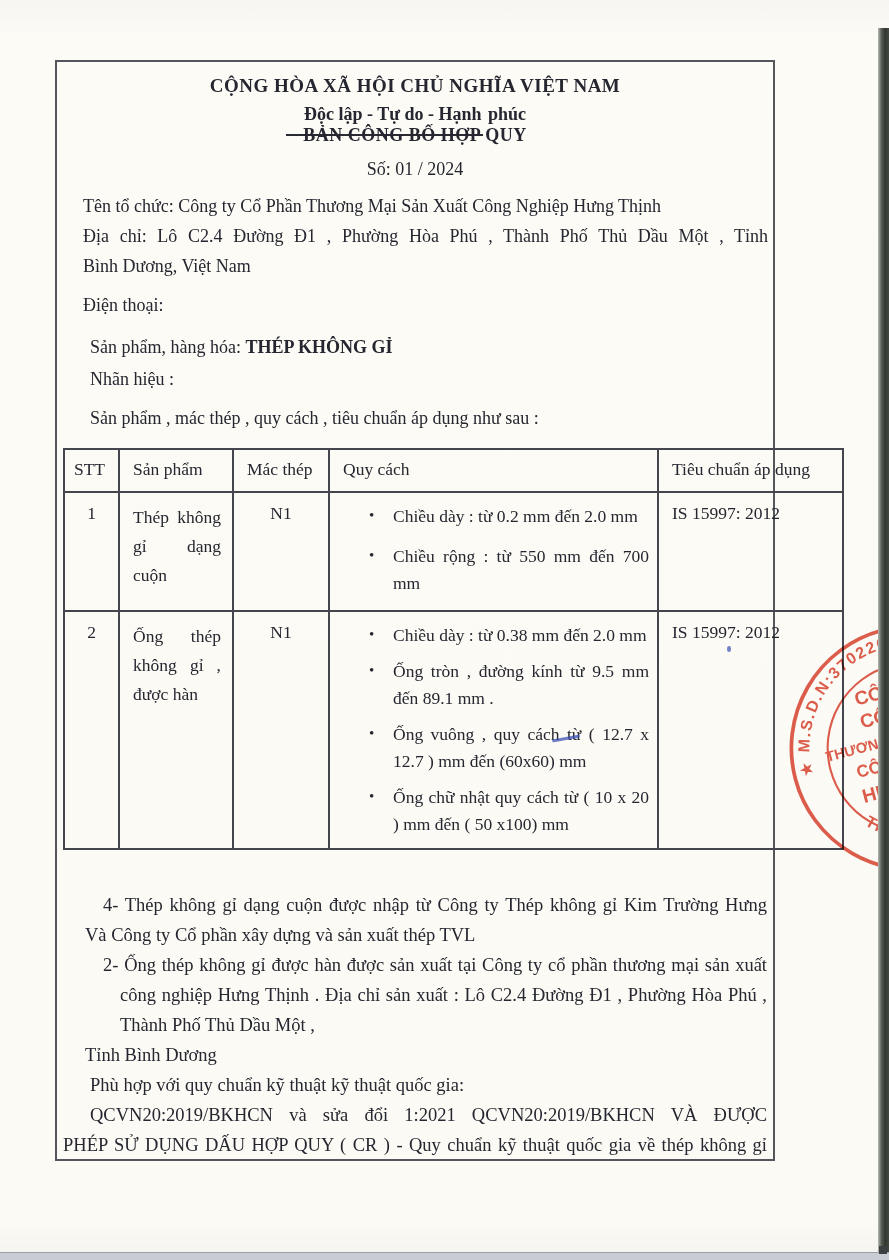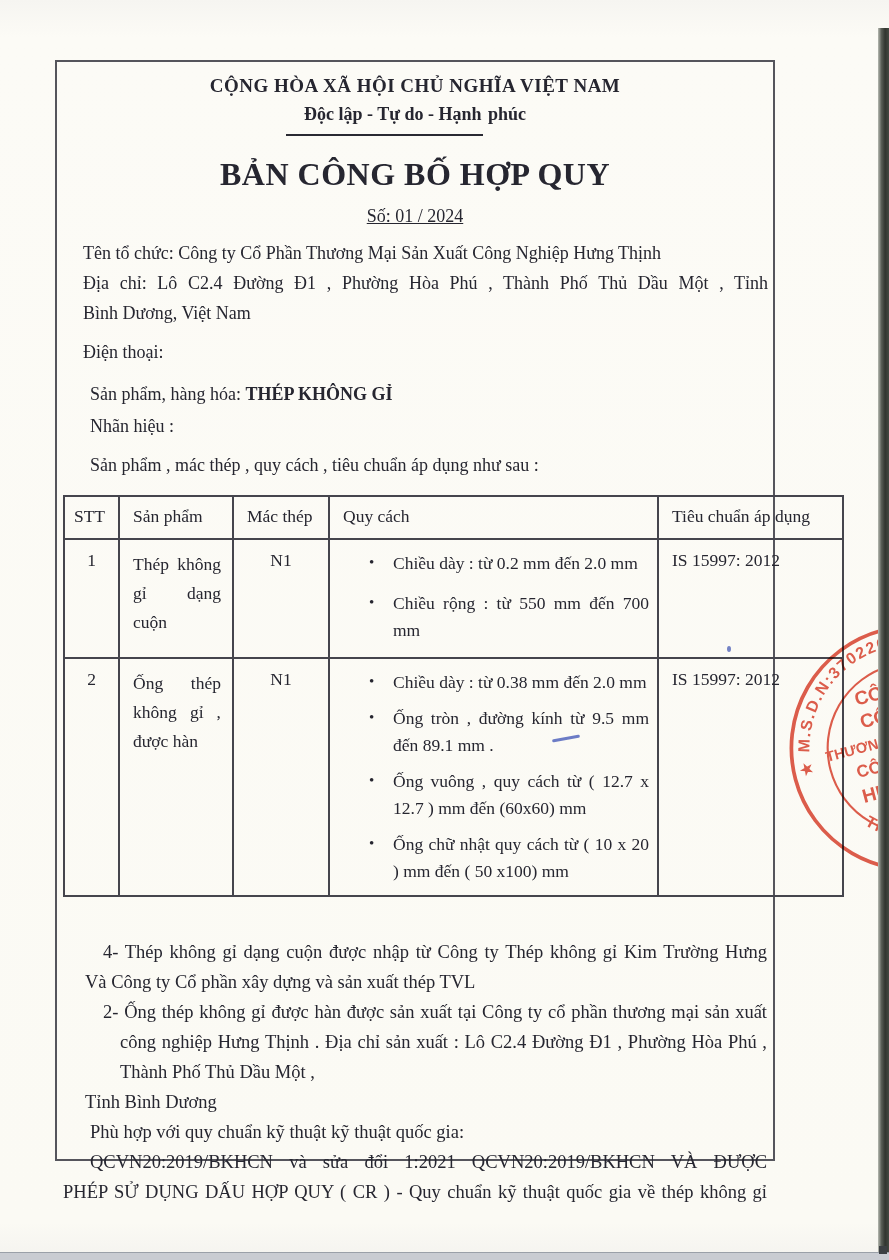--- a/index.html
+++ b/index.html
@@ -33,22 +33,22 @@
     border: 2px solid #55555c;
     z-index: 2;
   }
 
   .center { text-align: center; }
 
   .nat-title { margin-top: 13px; font-size: 19px; font-weight: bold; letter-spacing: 0.5px; }
   .motto { margin-top: 7px; font-size: 18px; font-weight: bold; }
   .motto .u { border-bottom: 2px solid #2a2a33; padding: 0 2px 10px 18px; margin-left: -18px; }
 
-  .doc-title { margin-top: 31px; font-size: 32px; font-weight: bold; letter-spacing: 0.5px; }
-  .doc-number { margin-top: 13px; font-size: 18px; text-decoration: underline; }
+  .doc-title { font-size: 18px; font-weight: bold; letter-spacing: 0.5px; }
+  .doc-number { margin-top: 13px; font-size: 18px; }
 
   .info { margin-top: 11px; font-size: 18px; line-height: 30px; padding: 0 4px 0 26px; }
   .info .line { margin: 0; }
   .info .jl { text-align: justify; text-align-last: justify; padding-right: 1px; }
   .info .phone { margin-top: 9px; }
   .info .prod { margin-top: 12px; padding-left: 7px; }
   .info .brand { padding-left: 7px; margin-top: 2px; }
   .info .intro { padding-left: 7px; margin-top: 9px; }
   .bold { font-weight: bold; }
 

